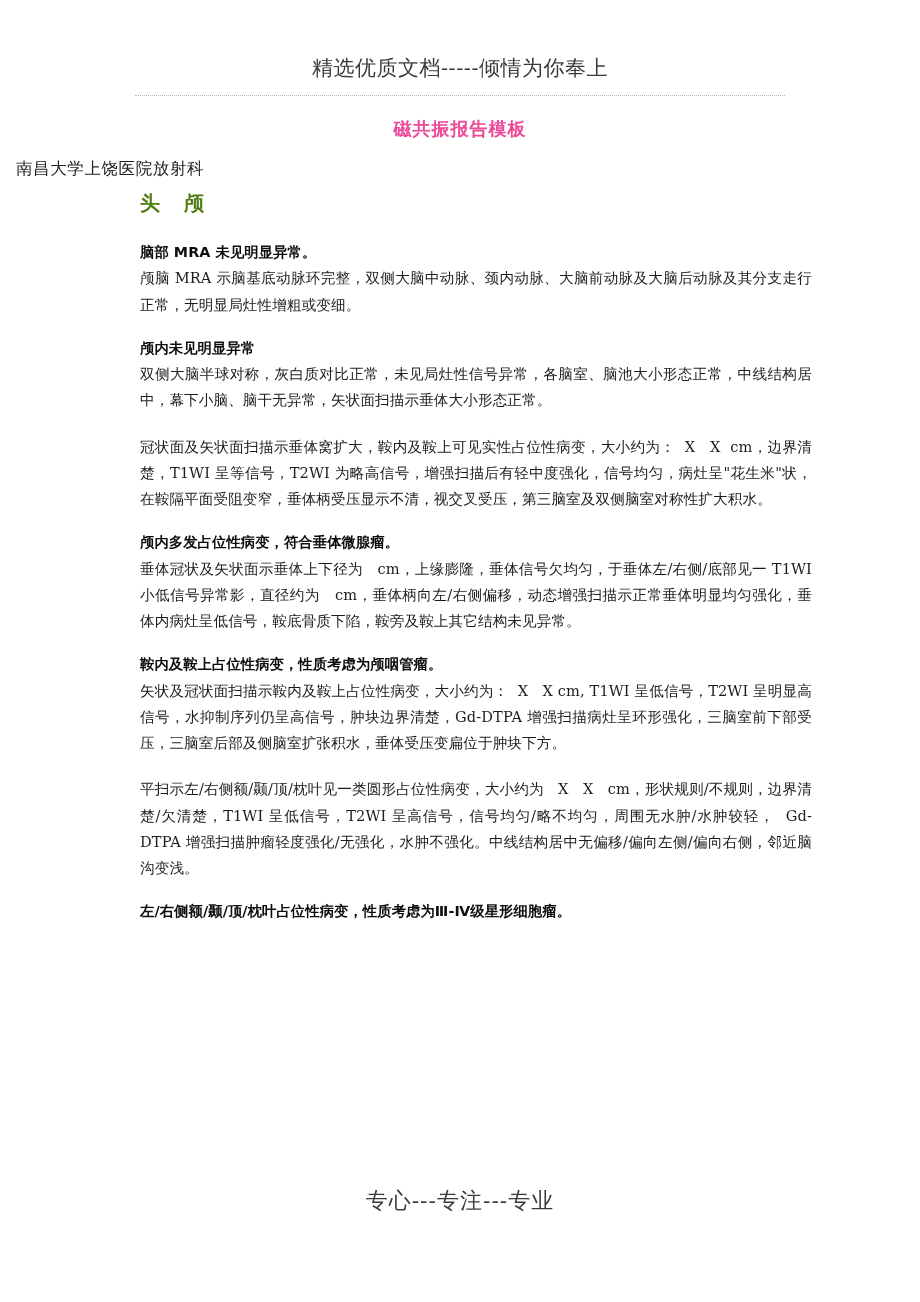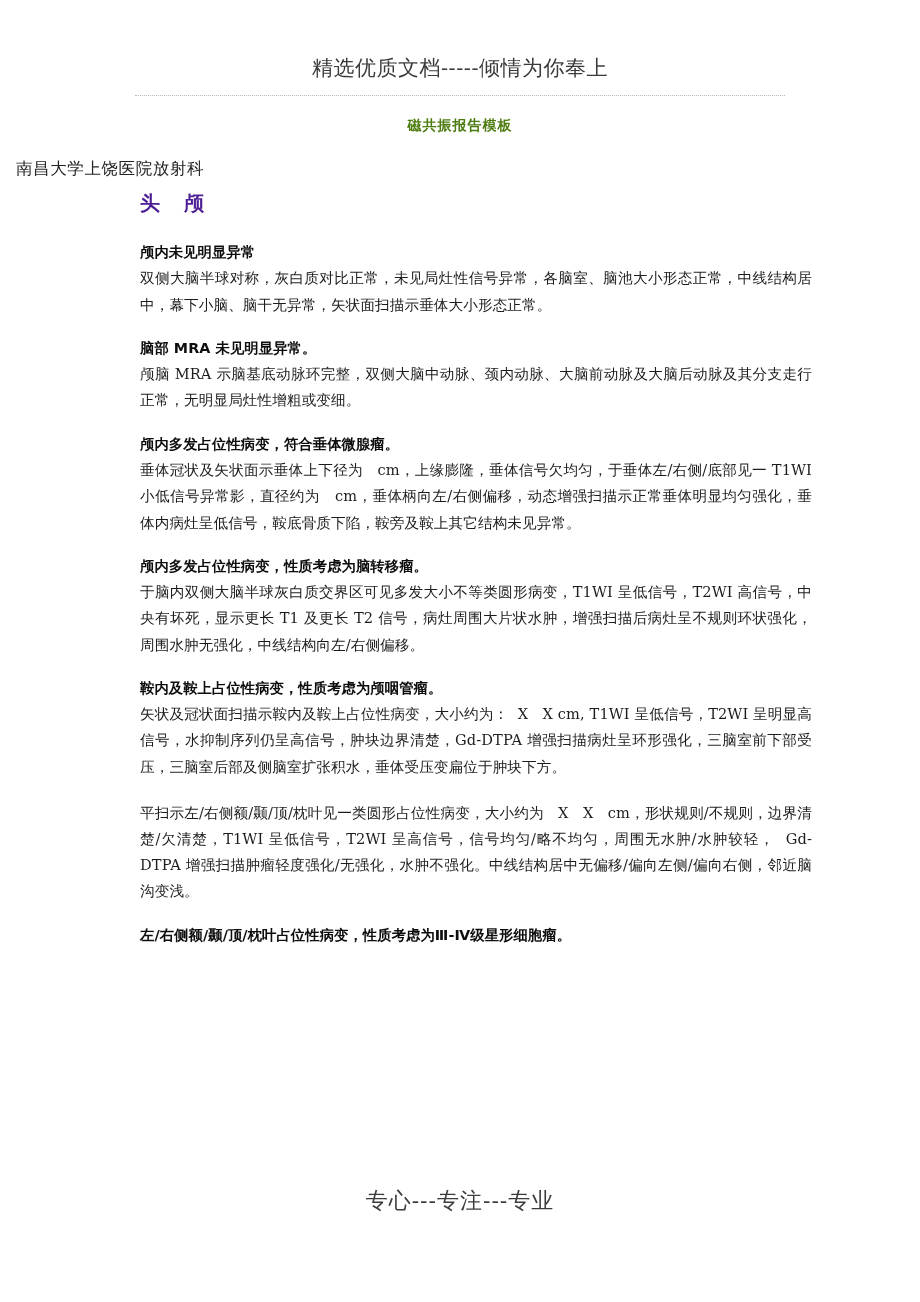--- a/index.html
+++ b/index.html
@@ -52,23 +52,23 @@
 
   
   .doc-title {
     position: absolute;
     left: 0;
     top: 117px;
     width: 920px;
     text-align: center;
     font-family: "DejaVu Sans", "Liberation Sans", sans-serif;
     font-weight: bold;
-    font-size: 14px;
+    font-size: 18px;
     letter-spacing: 1px;
-    color: #4d7c0f;
+    color: #ec4899;
   }
   .doc-subtitle {
     position: absolute;
     left: 16px;
     top: 158px;
     width: 920px;
     text-align: left;
     font-family: "DejaVu Serif", "Liberation Serif", serif;
     font-size: 16.5px;
     letter-spacing: 0.6px;
@@ -81,21 +81,21 @@
     left: 140px;
     top: 190px;
     width: 672px;
   }
 
   .section-heading {
     font-family: "DejaVu Sans", "Liberation Sans", sans-serif;
     font-weight: bold;
     font-size: 20px;
     letter-spacing: 2px;
-    color: #4c1d95;
+    color: #4d7c0f;
     margin: 0 0 26px 0;
     line-height: 1.3;
   }
 
   .entry {
     margin-bottom: 20px;
   }
   .entry-title {
     font-family: "DejaVu Sans", "Liberation Sans", sans-serif;
     font-weight: bold;
@@ -141,41 +141,38 @@
 
   <div class="doc-title">磁共振报告模板</div>
 
   <div class="doc-subtitle">南昌大学上饶医院放射科</div>
 
   <div class="content">
 
     <h2 class="section-heading">头　颅</h2>
 
     <div class="entry">
+      <div class="entry-title">脑部 MRA 未见明显异常。</div>
+      <div class="entry-body">颅脑 MRA 示脑基底动脉环完整，双侧大脑中动脉、颈内动脉、大脑前动脉及大脑后动脉及其分支走行正常，无明显局灶性增粗或变细。</div>
+    </div>
+
+    <div class="entry">
       <div class="entry-title">颅内未见明显异常</div>
       <div class="entry-body">双侧大脑半球对称，灰白质对比正常，未见局灶性信号异常，各脑室、脑池大小形态正常，中线结构居中，幕下小脑、脑干无异常，矢状面扫描示垂体大小形态正常。</div>
     </div>
 
     <div class="entry">
-      <div class="entry-title">脑部 MRA 未见明显异常。</div>
-      <div class="entry-body">颅脑 MRA 示脑基底动脉环完整，双侧大脑中动脉、颈内动脉、大脑前动脉及大脑后动脉及其分支走行正常，无明显局灶性增粗或变细。</div>
-    </div>
-
-    <div class="entry">
+      <div class="entry-body">冠状面及矢状面扫描示垂体窝扩大，鞍内及鞍上可见实性占位性病变，大小约为：  X   X  cm，边界清楚，T1WI 呈等信号，T2WI 为略高信号，增强扫描后有轻中度强化，信号均匀，病灶呈"花生米"状，在鞍隔平面受阻变窄，垂体柄受压显示不清，视交叉受压，第三脑室及双侧脑室对称性扩大积水。</div>
     </div>
 
     <div class="entry">
       <div class="entry-title">颅内多发占位性病变，符合垂体微腺瘤。</div>
       <div class="entry-body">垂体冠状及矢状面示垂体上下径为   cm，上缘膨隆，垂体信号欠均匀，于垂体左/右侧/底部见一 T1WI 小低信号异常影，直径约为   cm，垂体柄向左/右侧偏移，动态增强扫描示正常垂体明显均匀强化，垂体内病灶呈低信号，鞍底骨质下陷，鞍旁及鞍上其它结构未见异常。</div>
     </div>
 
-    <div class="entry">
-      <div class="entry-title">颅内多发占位性病变，性质考虑为脑转移瘤。</div>
-      <div class="entry-body">于脑内双侧大脑半球灰白质交界区可见多发大小不等类圆形病变，T1WI 呈低信号，T2WI 高信号，中央有坏死，显示更长 T1 及更长 T2 信号，病灶周围大片状水肿，增强扫描后病灶呈不规则环状强化，周围水肿无强化，中线结构向左/右侧偏移。</div>
-    </div>
 
     <div class="entry">
       <div class="entry-title">鞍内及鞍上占位性病变，性质考虑为颅咽管瘤。</div>
       <div class="entry-body">矢状及冠状面扫描示鞍内及鞍上占位性病变，大小约为：  X   X cm, T1WI 呈低信号，T2WI 呈明显高信号，水抑制序列仍呈高信号，肿块边界清楚，Gd-DTPA 增强扫描病灶呈环形强化，三脑室前下部受压，三脑室后部及侧脑室扩张积水，垂体受压变扁位于肿块下方。</div>
     </div>
 
     <div class="entry">
       <div class="entry-body">平扫示左/右侧额/颞/顶/枕叶见一类圆形占位性病变，大小约为   X   X   cm，形状规则/不规则，边界清楚/欠清楚，T1WI 呈低信号，T2WI 呈高信号，信号均匀/略不均匀，周围无水肿/水肿较轻，  Gd-DTPA 增强扫描肿瘤轻度强化/无强化，水肿不强化。中线结构居中无偏移/偏向左侧/偏向右侧，邻近脑沟变浅。</div>
     </div>
 

